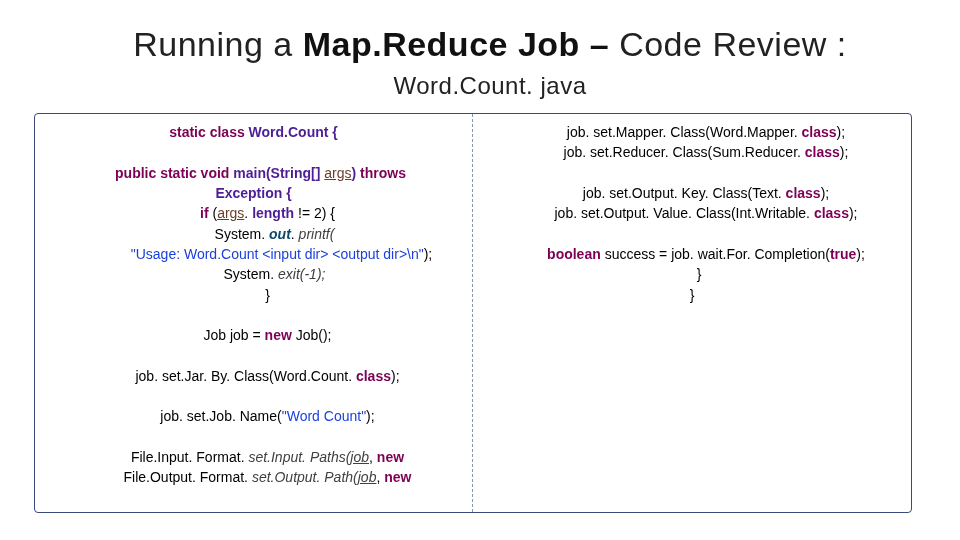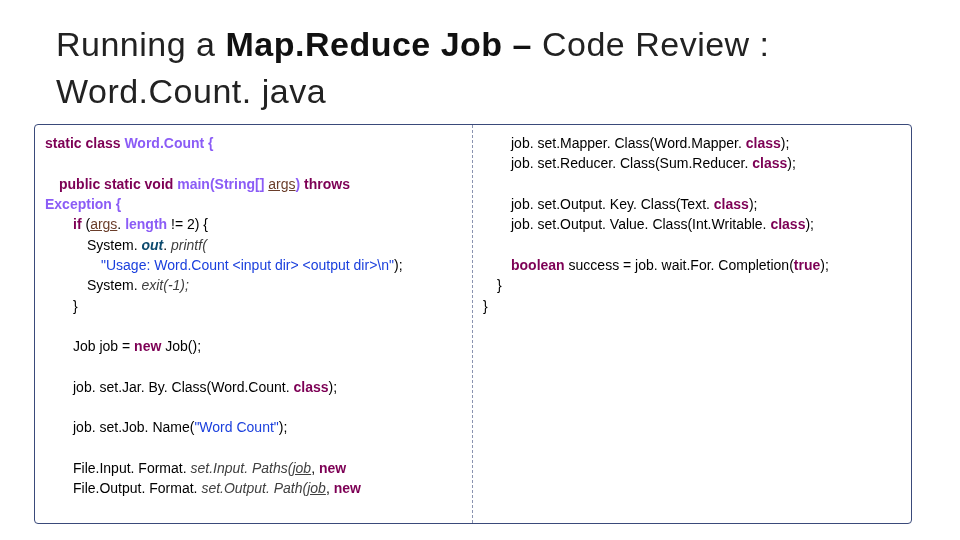--- a/index.html
+++ b/index.html
@@ -1,25 +1,25 @@
 <!DOCTYPE html>
 <html><head>
 <meta charset="utf-8">
 <style>
   * { box-sizing: border-box; margin: 0; padding: 0; }
   html, body { width: 960px; height: 540px; background: #fff; font-family: "Segoe UI", Arial, sans-serif; overflow: hidden; }
-  .slide { width: 960px; height: 540px; position: relative; padding: 24px 36px 0 56px; }
+  .slide { width: 960px; height: 540px; position: relative; padding: 24px 36px 0 56px; text-align: center; }
   .title { font-size: 34px; line-height: 1.2; color: #222; font-weight: 300; margin-bottom: 8px; letter-spacing: 0.5px; }
   .title .bold { font-weight: 700; color: #111; }
-  .title-sub { font-size: 34px; line-height: 1.1; color: #222; font-weight: 300; margin-bottom: 14px; letter-spacing: 0.5px; }
+  .title-sub { font-size: 24px; line-height: 1.1; color: #222; font-weight: 300; margin-bottom: 14px; letter-spacing: 0.5px; }
   .code-box { border: 1px solid #3a4a7a; border-radius: 4px; width: 878px; height: 400px; margin-left: -22px; display: flex; font-family: Arial, sans-serif; font-size: 14px; line-height: 1.45; overflow: hidden; }
   .col { width: 50%; padding: 8px 10px; }
   .col-left { border-right: 1px dashed #8a93b0; }
   .kw { color: #7d0055; font-weight: 700; }
-  .cls { font-weight: 700; color: #8b5cf6; }
+  .cls { font-weight: 700; color: #4c1d95; }
   .italic { font-style: italic; color: #404040; }
   .darkblue { color: #0c4a6e; font-weight: 700; font-style: italic; }
   .str { color: #1a3fdd; }
   .param { color: #6a3d2a; text-decoration: underline; }
   .underline { text-decoration: underline; }
   .line { white-space: pre; }
   .indent1 { padding-left: 14px; }
   .indent2 { padding-left: 28px; }
   .indent3 { padding-left: 42px; }
   .indent4 { padding-left: 56px; }

